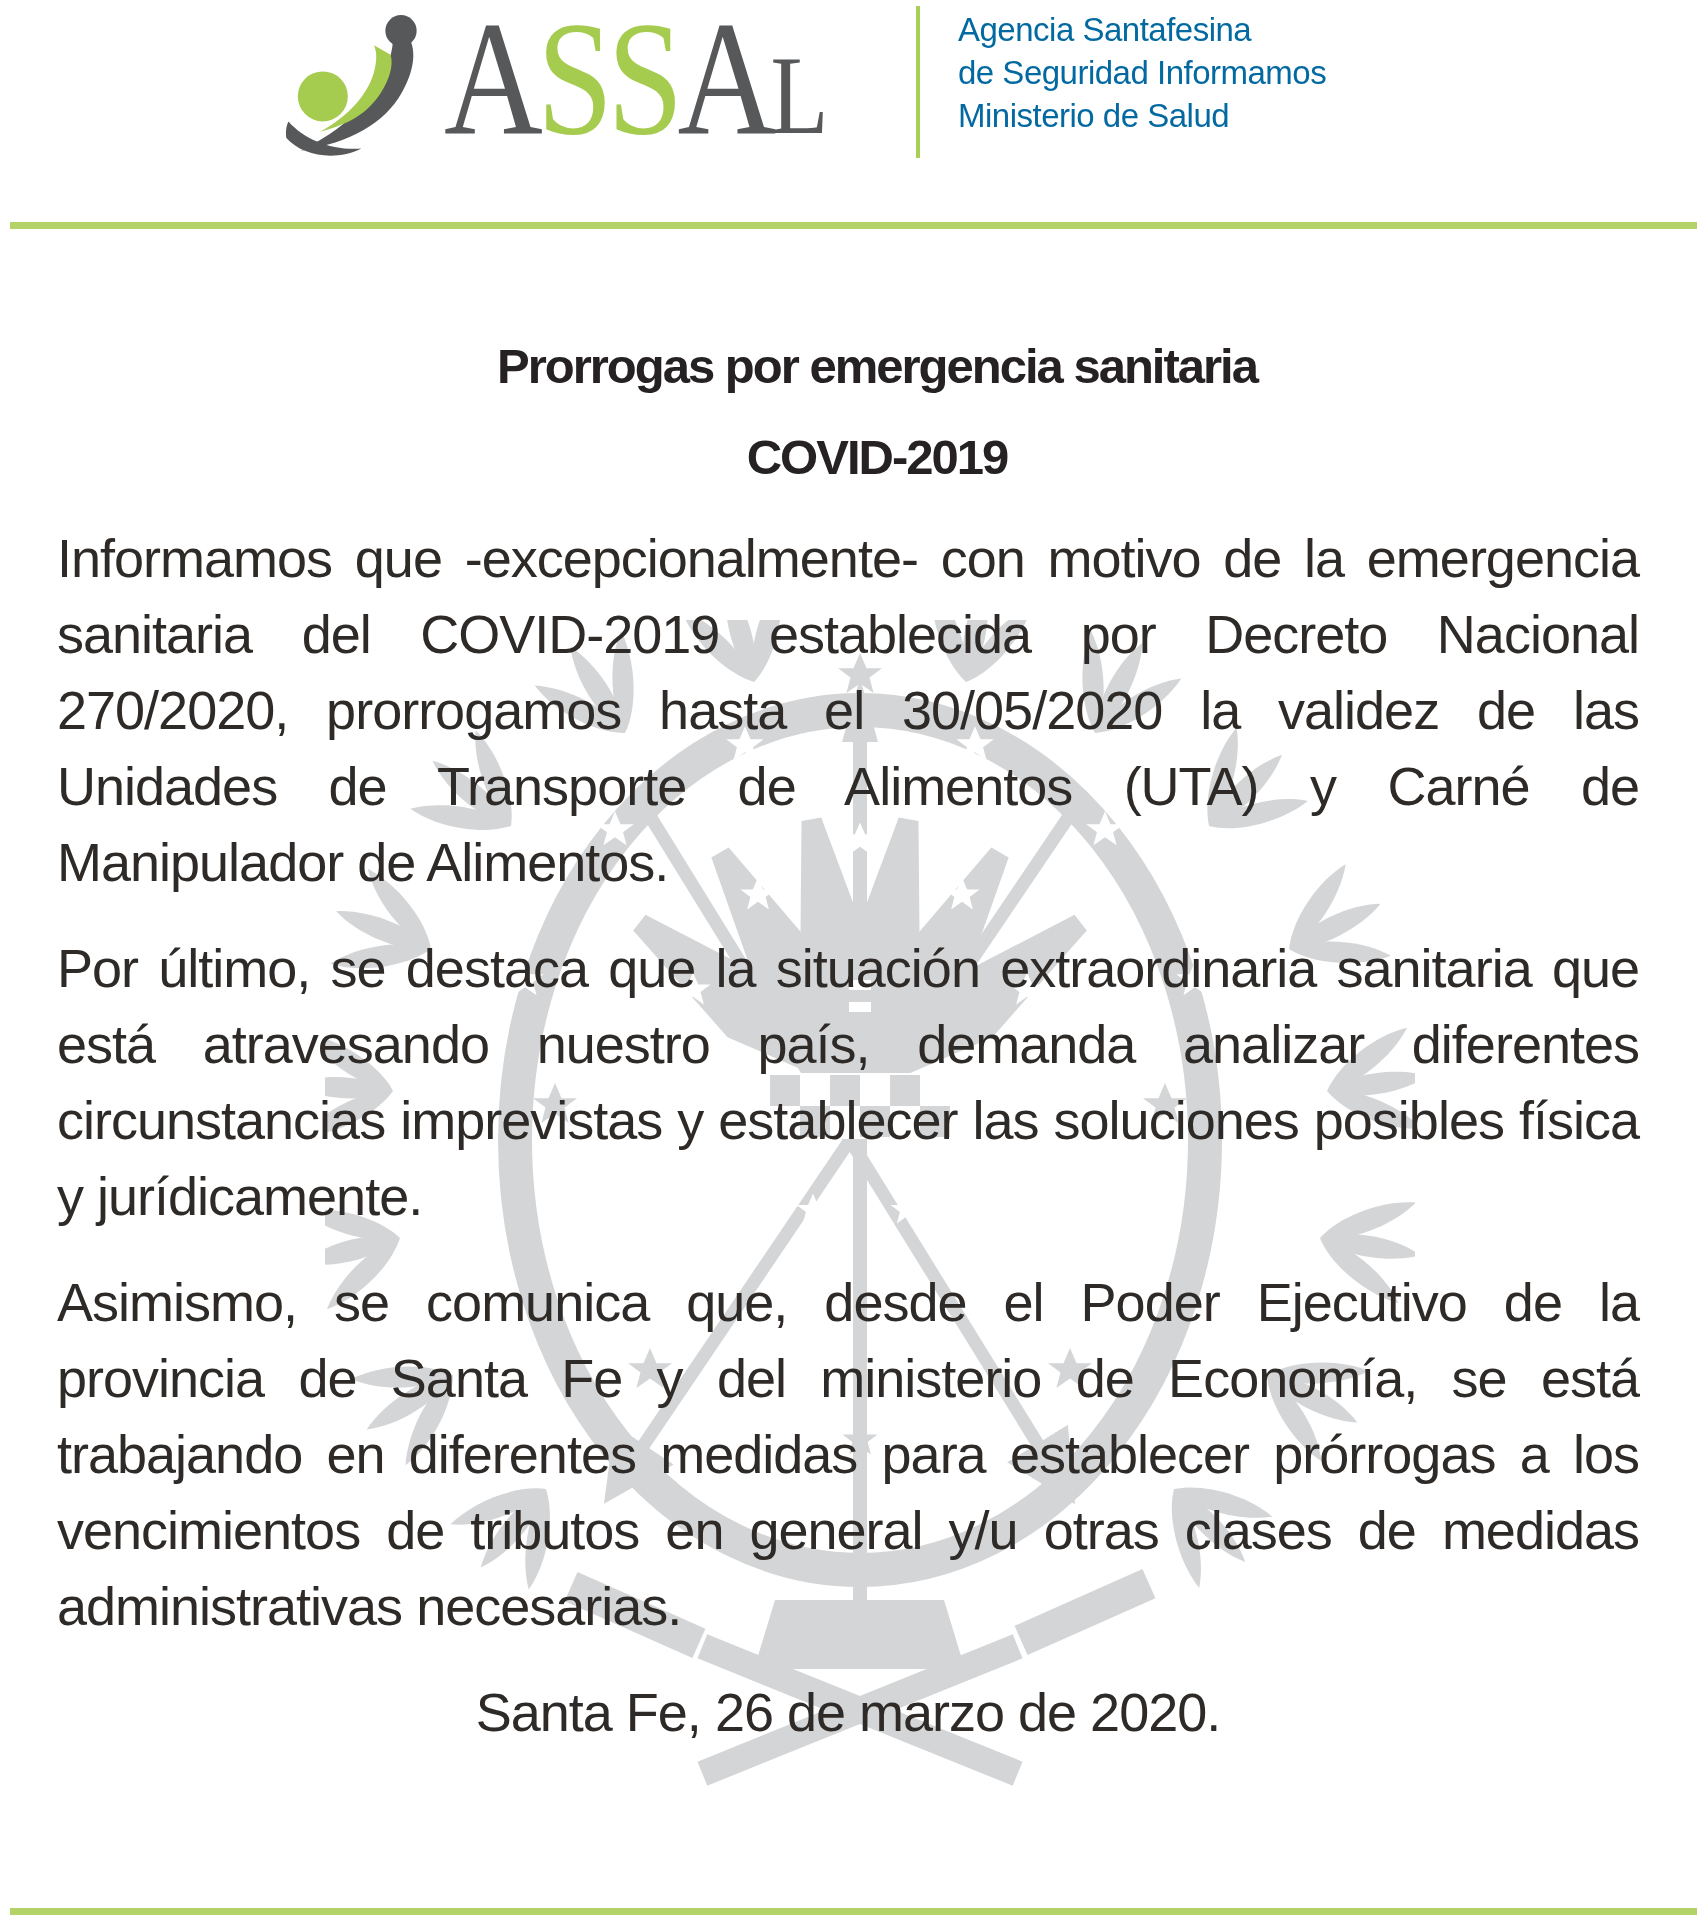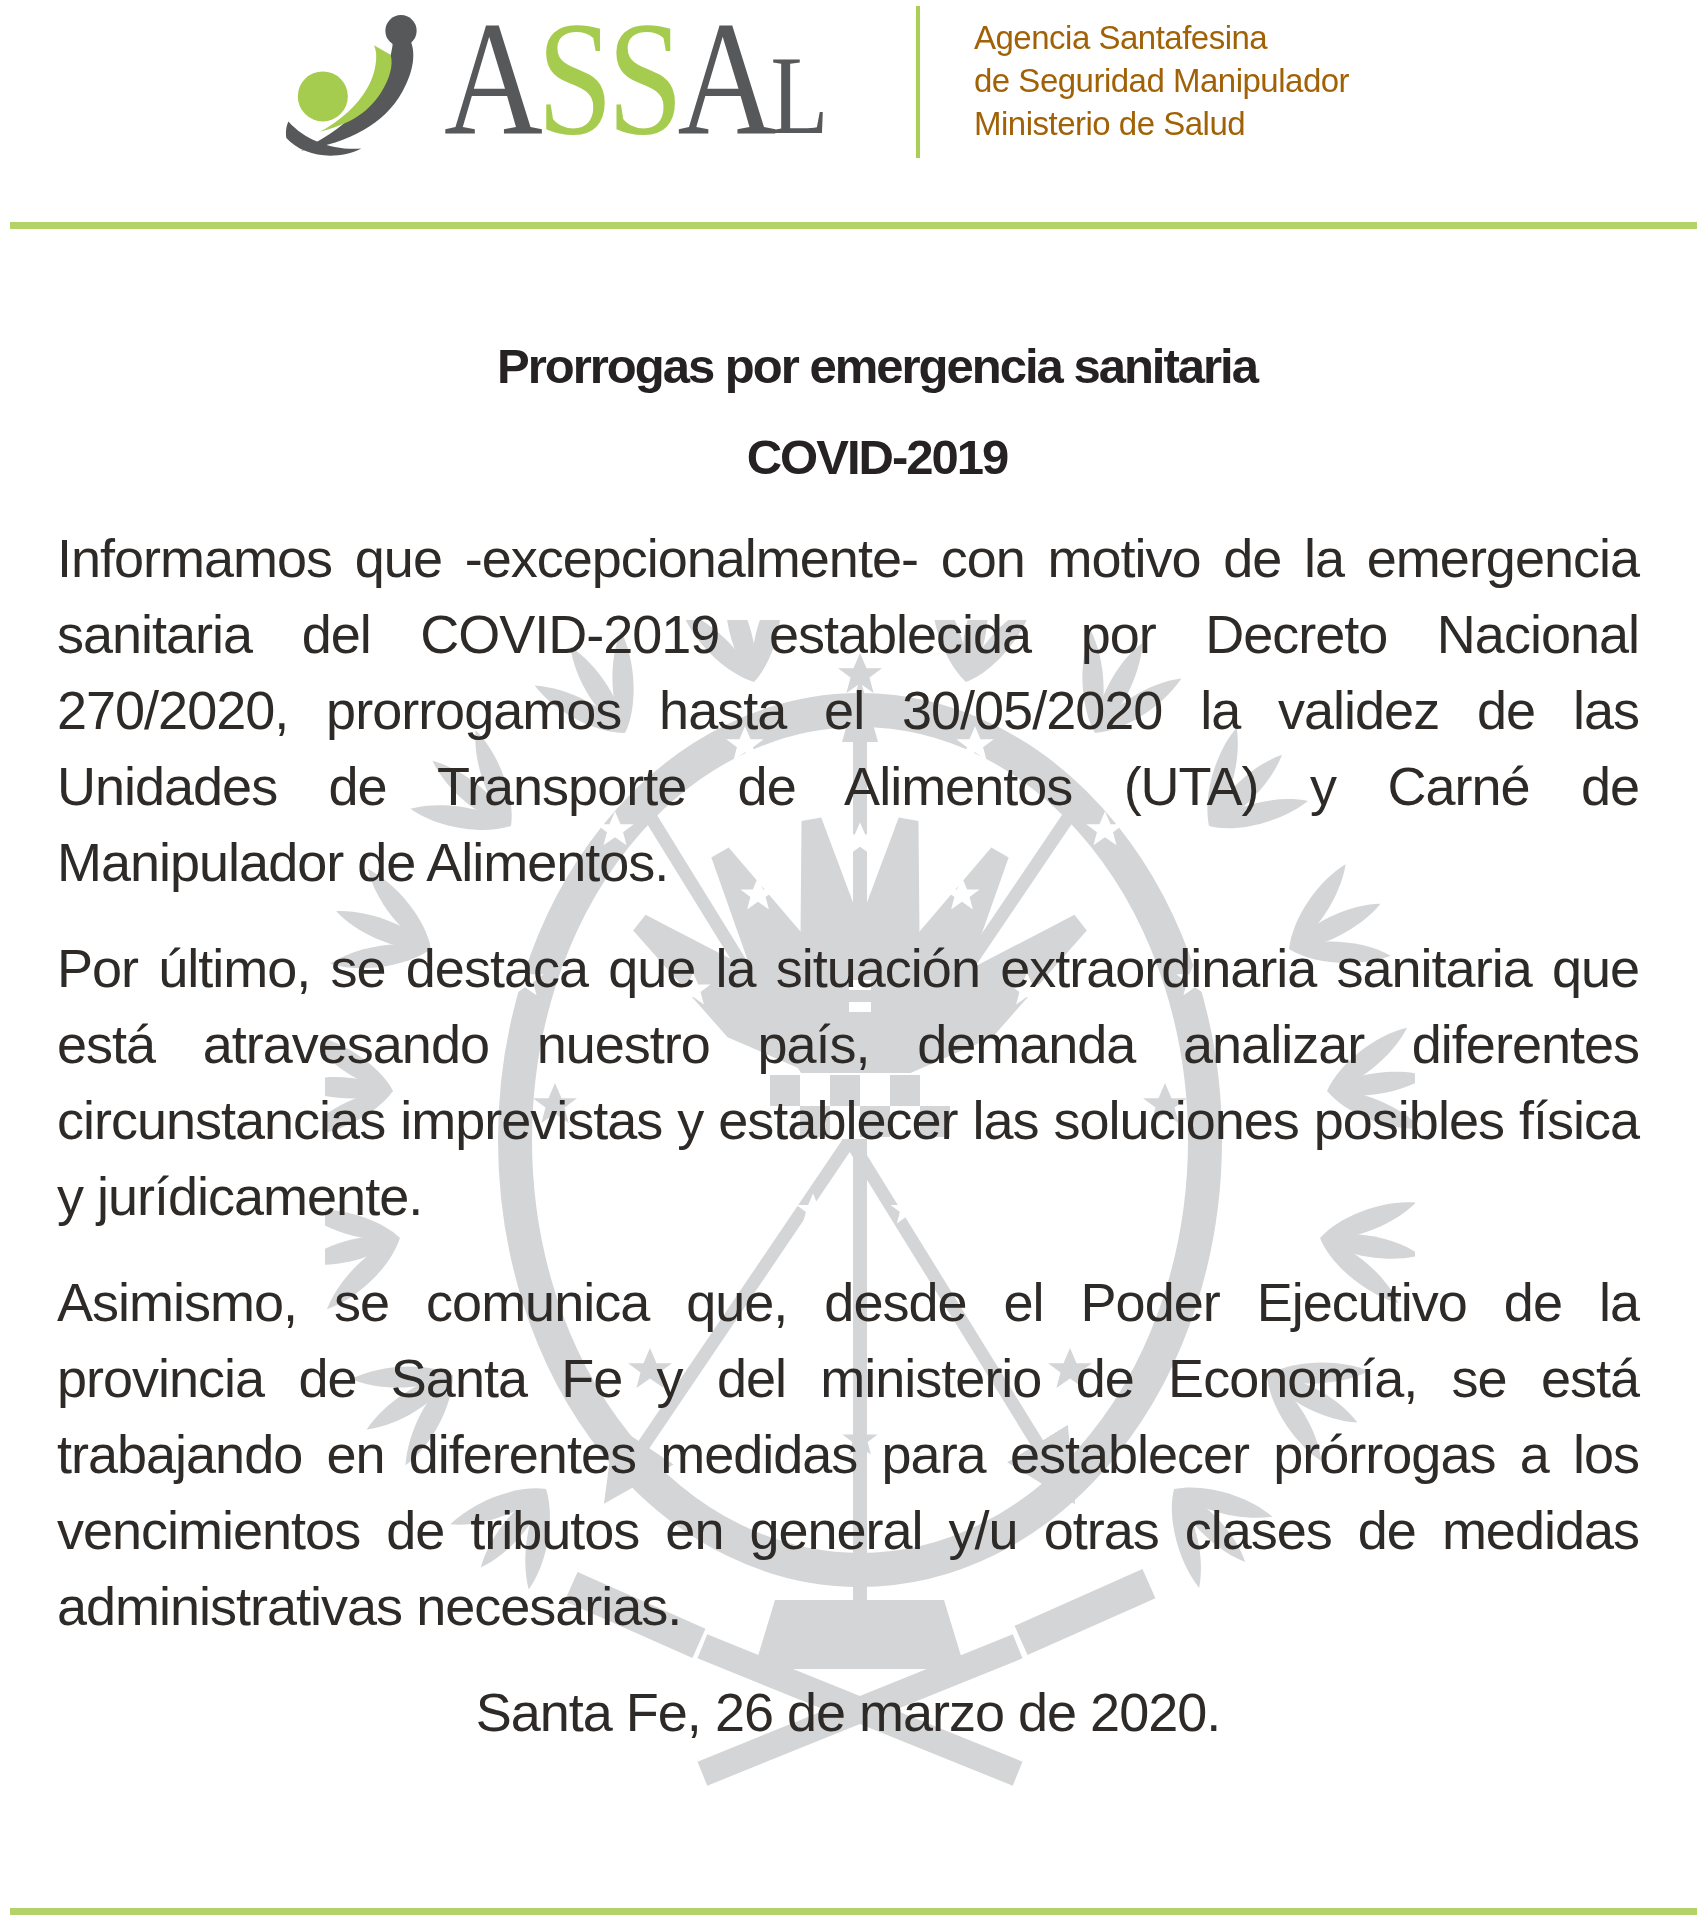--- a/index.html
+++ b/index.html
@@ -20,24 +20,23 @@
     font-family:"Liberation Serif","DejaVu Serif",serif;
     font-size:163px;line-height:1;letter-spacing:-7px;
     transform:scaleX(0.84);transform-origin:left bottom;
     white-space:nowrap;margin-left:-6px;
   }
   .logo-word .dk{color:#57585a;}
   .logo-word .gr{color:#a5cc4f;}
   .logo-word .sm{font-size:113px;}
   .vdivider{position:absolute;left:916px;top:6px;width:4px;height:152px;background:#a9cf57;}
   .agency{
-    position:absolute;left:958px;top:16px;
-    color:#a16207;font-size:33px;line-height:43px;font-weight:400;
+    position:absolute;left:958px;top:8px;
+    color:#0369a1;font-size:33px;line-height:43px;font-weight:400;
     letter-spacing:-0.5px;
-    margin-left:16px;
   }
   
   .rule{position:absolute;left:10px;right:10px;height:7px;background:#b3d369;z-index:3;}
   .rule.top{top:222px;}
   .rule.bottom{top:1908px;}
   
   .title{
     position:absolute;top:288px;left:0;right:0;z-index:2;
     text-align:center;color:#262223;
     font-size:49px;font-weight:bold;line-height:91px;letter-spacing:-2px;padding-left:47px;
@@ -179,21 +178,21 @@
         <path fill="#a5cc4f" d="M40,114 C68,99 86,78 92,57 C95,46 95,37 92,31 L108,40 C111,50 107,63 99,76 C85,98 66,107 40,114 Z"></path>
         <path fill="#57585a" d="M10,104 C26,122 52,132 80,130 C56,142 24,138 8,120 C7,114 8,108 10,104 Z"></path>
       </svg>
       <div class="logo-word">
         <span class="dk">A</span><span class="gr">SS</span><span class="dk">A</span><span class="dk sm">L</span>
       </div>
     </div>
     <div class="vdivider"></div>
     <div class="agency">
       <div>Agencia Santafesina</div>
-      <div>de Seguridad Manipulador</div>
+      <div>de Seguridad Informamos</div>
       <div>Ministerio de Salud</div>
     </div>
   </header>
 
   <div class="rule top"></div>
 
   <h1 class="title">
     <div>Prorrogas por emergencia sanitaria</div>
     <div>COVID-2019</div>
   </h1>

